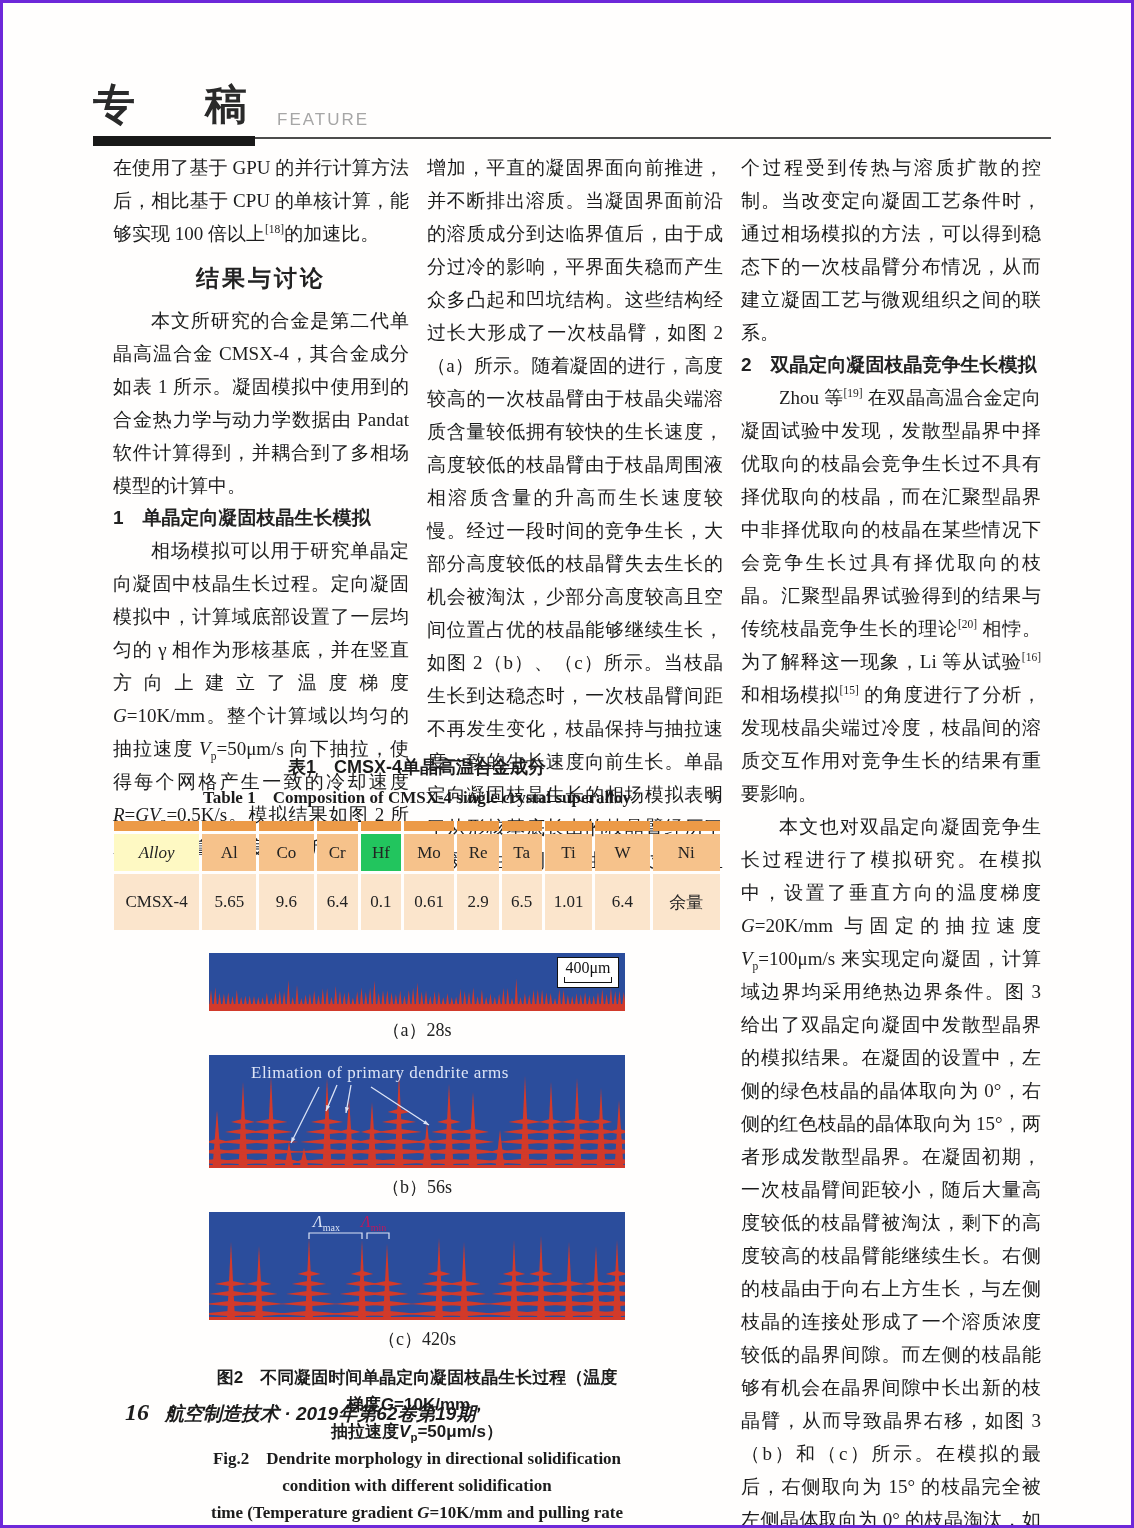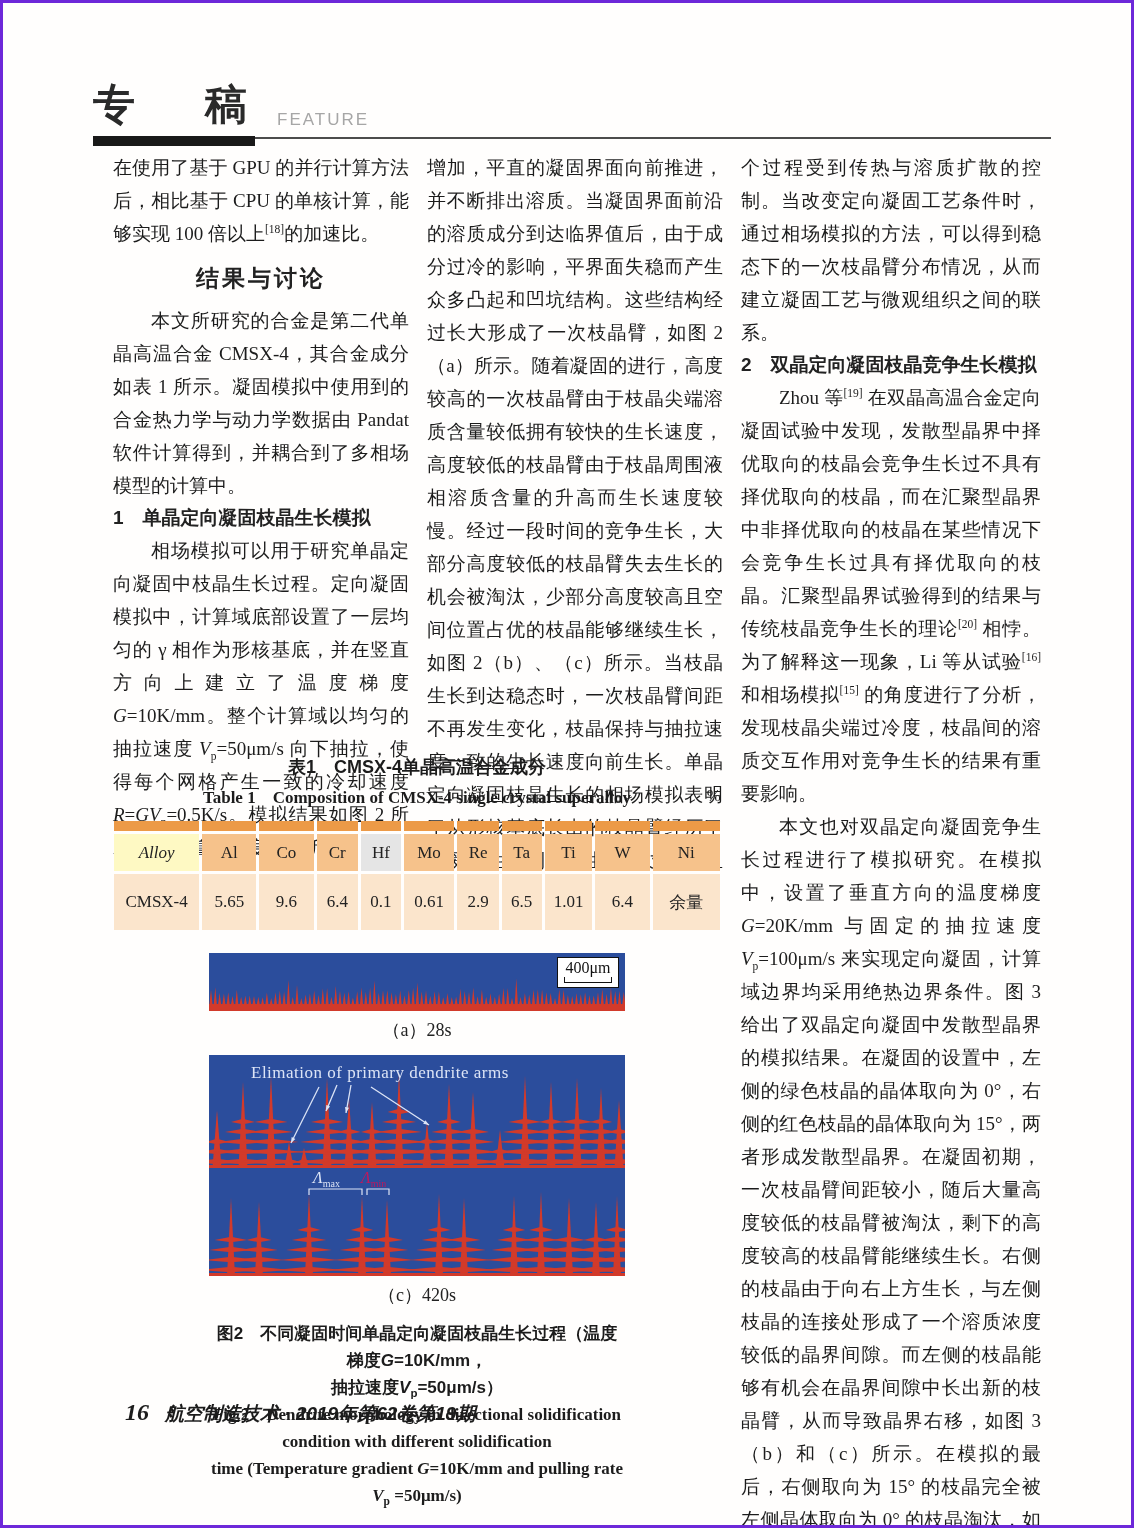--- a/index.html
+++ b/index.html
@@ -127,21 +127,21 @@
             <td style="background: rgb(236, 154, 71);"></td>
             <td style="background: rgb(236, 154, 71);"></td>
             <td style="background: rgb(236, 154, 71);"></td>
             <td style="background: rgb(236, 154, 71);"></td>
           </tr>
           <tr class="thead">
             <td style="background: #fef9c3; font-style: italic;">Alloy</td>
             <td style="background: rgb(246, 194, 139); margin-top: 17px;">Al</td>
             <td style="background: rgb(246, 194, 139);">Co</td>
             <td style="background: rgb(246, 194, 139);">Cr</td>
-            <td style="background: #e5e5e5;">Hf</td>
+            <td style="background: #22c55e;">Hf</td>
             <td style="background: rgb(246, 194, 139);">Mo</td>
             <td style="background: rgb(246, 194, 139);">Re</td>
             <td style="background: rgb(246, 194, 139);">Ta</td>
             <td style="background: rgb(246, 194, 139);">Ti</td>
             <td style="background: rgb(246, 194, 139);">W</td>
             <td style="background: rgb(246, 194, 139);">Ni</td>
           </tr>
           <tr class="trow">
             <td style="background: rgb(251, 229, 204);">CMSX-4</td>
             <td style="background: rgb(251, 229, 204);">5.65</td>
@@ -438,20 +438,21 @@
             <polygon points="82,88 82.6804187542277,82.03870565070847 86.36078422689661,83.87888838704292" fill="#DCE4F6"></polygon>
             <line x1="128" y1="30" x2="117" y2="56" stroke="#DCE4F6" stroke-width="1.3"></line>
             <polygon points="117,56 117.30131714457849,50.007570778191614 121.09088895813468,51.610851160850004" fill="#DCE4F6"></polygon>
             <line x1="142" y1="30" x2="137" y2="58" stroke="#DCE4F6" stroke-width="1.3"></line>
             <polygon points="137,58 135.96544923035015,52.089864239713535 140.01614591723666,52.81320293380042" fill="#DCE4F6"></polygon>
             <line x1="162" y1="32" x2="220" y2="70" stroke="#DCE4F6" stroke-width="1.3"></line>
             <polygon points="220,70 214.1580054247322,68.63211865187738 216.4130094494512,65.1902704036221" fill="#DCE4F6"></polygon>
           </svg>
         <div class="annot-b" style="color: rgb(220, 228, 246);">Elimation of primary dendrite arms</div>
       </div>
+      <div class="panel-cap">（b）56s</div>
 
       <div class="panel">
         <svg id="svg-c" width="416" height="108">
             <rect x="0" y="0" width="416" height="108" fill="#2B4D9C"></rect>
             <rect x="0" y="105" width="416" height="3" fill="#D23A2A"></rect>
             <path d="M18 108 L22 30 L26 108 Z" fill="#D23A2A"></path>
             <path d="M22 98.8 L-10.759999999999998 102 L22 104.2 Z" fill="#D23A2A"></path>
             <path d="M22 98.8 L54.76 102 L22 104.2 Z" fill="#D23A2A"></path>
             <path d="M22 88.8 L-5.300000000000001 92 L22 94.2 Z" fill="#D23A2A"></path>
             <path d="M22 88.8 L49.3 92 L22 94.2 Z" fill="#D23A2A"></path>

